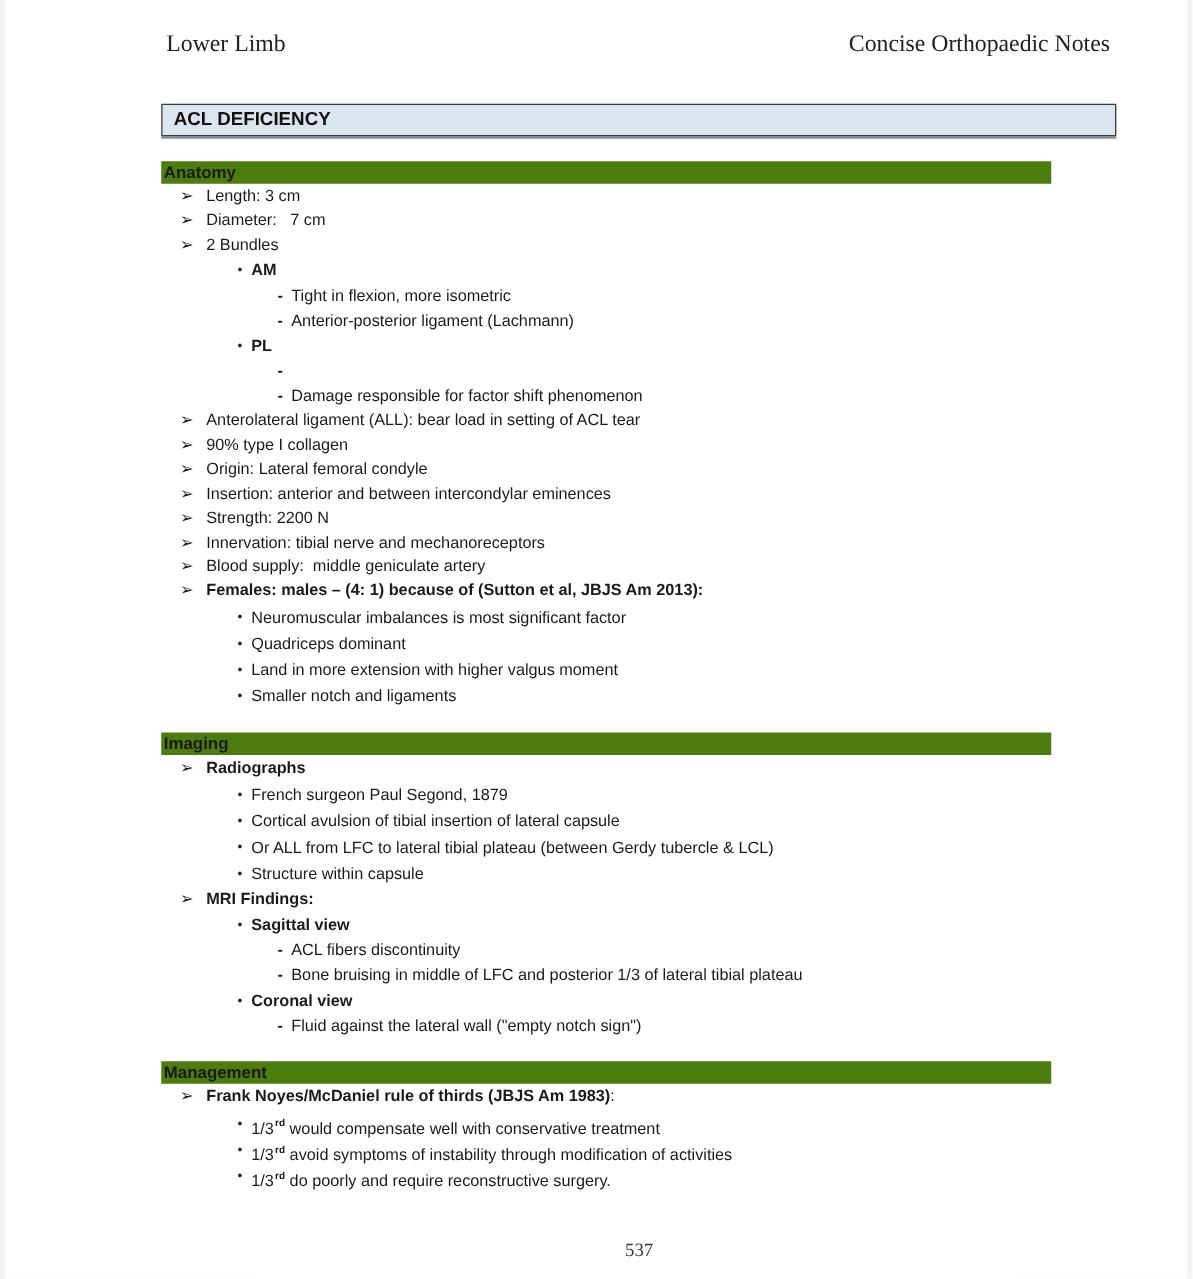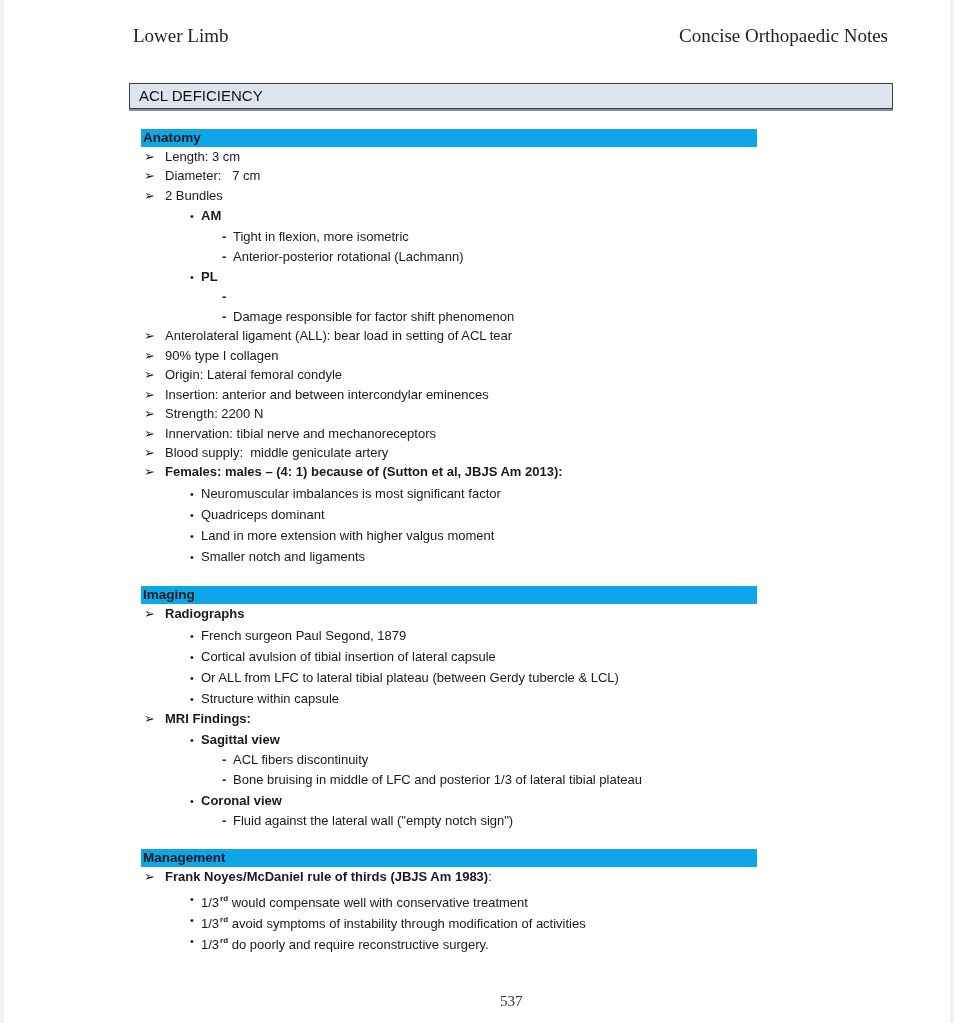--- a/index.html
+++ b/index.html
@@ -18,25 +18,25 @@
     font-size: 19px; color: #222;
   }
   .rh-left { left: 129px; text-align: right; }
   .rh-right { right: 62px; }
   .title-box {
     position: absolute; left: 125px; top: 83px; width: 762px; height: 24px;
     background: #dce4ee; border: 1.5px solid #3a3f45;
     box-shadow: 0 2px 0 #8a8f96;
   }
   .title-box span {
-    position: absolute; left: 9px; top: 3px; font-weight: normal; font-size: 15px; color: #111;
+    position: absolute; left: 9px; top: 3px; font-weight: bold; font-size: 15px; color: #111;
   }
   .section-head {
-    position: absolute; left: 137px; width: 616px; height: 18px;
-    background: #0ea5e9;
+    position: absolute; left: 125px; width: 712px; height: 18px;
+    background: #4d7c0f;
   }
   .section-head span {
     position: absolute; left: 2px; top: 1px; font-weight: bold; font-size: 13.5px;
   }
   .line {
     position: absolute; font-size: 13px; white-space: nowrap; line-height: 18px;
   }
   .bold { font-weight: bold; }
   .arrow { position: absolute; left: 140px; font-size: 13px; line-height: 18px; }
   .l1 { left: 161px; }
@@ -71,21 +71,21 @@
   <span class="arrow" style="top:167px">➢</span>
   <div class="line l1" style="top:167px; white-space:pre">Diameter:   7 cm</div>
   <span class="arrow" style="top:187px">➢</span>
   <div class="line l1" style="top:187px">2 Bundles</div>
 
   <span class="bul l2b" style="top:207px">•</span>
   <div class="line l2 bold" style="top:207px">AM</div>
   <span class="dash" style="top:228px">-</span>
   <div class="line l3" style="top:228px">Tight in flexion, more isometric</div>
   <span class="dash" style="top:248px">-</span>
-  <div class="line l3" style="top:248px">Anterior-posterior rotational (Lachmann)</div>
+  <div class="line l3" style="top:248px">Anterior-posterior ligament (Lachmann)</div>
 
   <span class="bul l2b" style="top:268px">•</span>
   <div class="line l2 bold" style="top:268px">PL</div>
   <span class="dash" style="top:288px">-</span>
   <span class="dash" style="top:308px">-</span>
   <div class="line l3" style="top:308px">Damage responsible for factor shift phenomenon</div>
 
   <span class="arrow" style="top:327px">➢</span>
   <div class="line l1" style="top:327px">Anterolateral ligament (ALL): bear load in setting of ACL tear</div>
   <span class="arrow" style="top:347px">➢</span>

